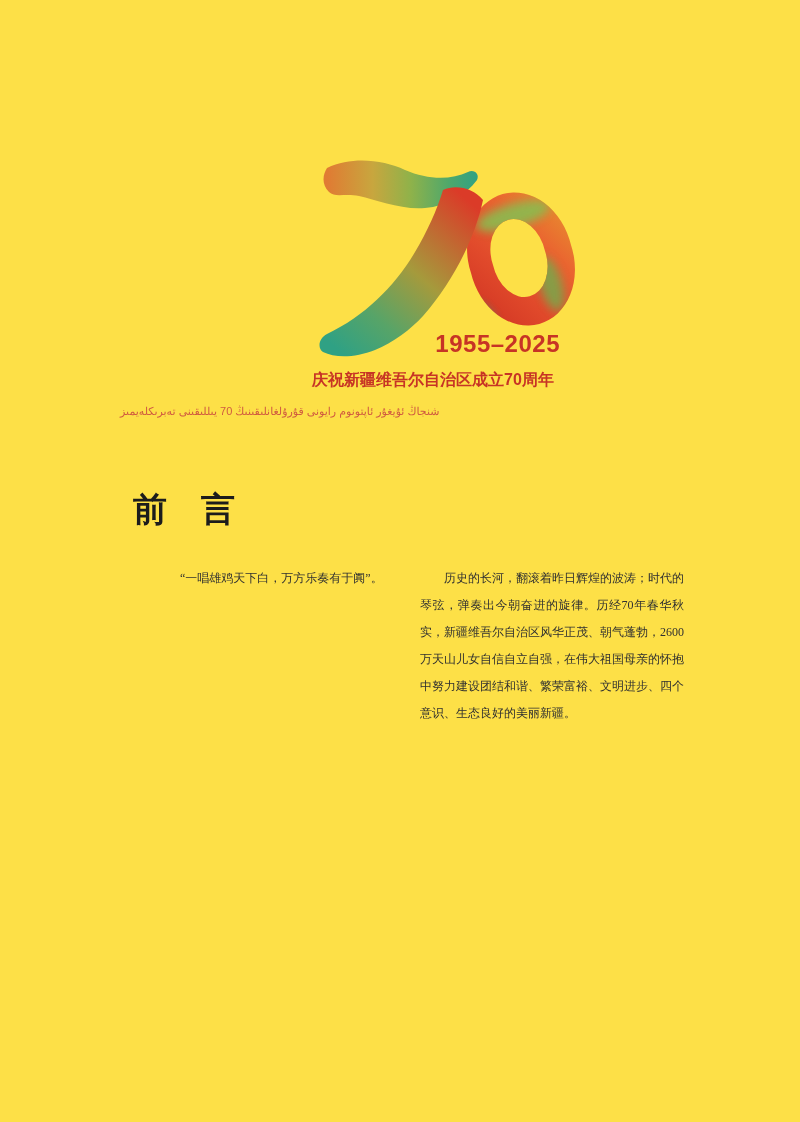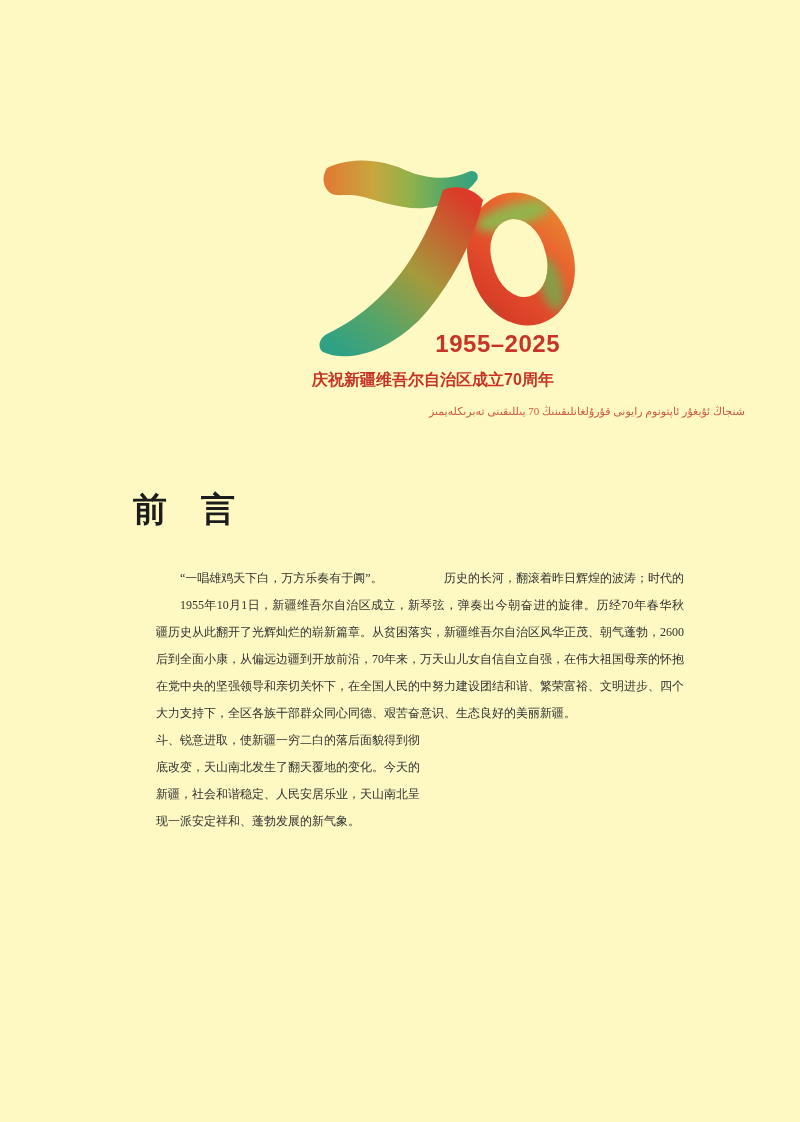--- a/index.html
+++ b/index.html
@@ -5,21 +5,21 @@
   html, body {
     margin: 0;
     padding: 0;
     background: #ffffff;
   }
   .page {
     position: relative;
     width: 800px;
     height: 1122px;
     margin: 0 auto;
-    background: #fef9c3;
+    background: #fde047;
     overflow: hidden;
     font-family: "Liberation Serif", "DejaVu Serif", serif;
   }
   .logo-wrap {
     position: absolute;
     left: 293px;
     top: 156px;
     width: 295px;
     height: 212px;
   }
@@ -43,26 +43,26 @@
     text-align: center;
     font-family: "Liberation Sans", "DejaVu Sans", sans-serif;
     font-weight: 700;
     font-size: 16px;
     letter-spacing: 0px;
     color: #c73425;
     white-space: nowrap;
   }
   .title-ug {
     position: absolute;
-    left: 145px;
+    left: 120px;
     top: 405px;
     width: 600px;
-    text-align: right;
+    text-align: left;
     direction: rtl;
-    font-family: Liberation Serif, serif;
+    font-family: Liberation Sans, sans-serif;
     font-size: 11px;
     color: #d05a40;
     white-space: nowrap;
   }
   .preface-heading {
     position: absolute;
     left: 133px;
     top: 487px;
     width: 600px;
     margin: 0;
@@ -165,20 +165,19 @@
 
   <div class="title-cn">庆祝新疆维吾尔自治区成立70周年</div>
 
   <div class="title-ug">شنجاڭ ئۇيغۇر ئاپتونوم رايونى قۇرۇلغانلىقىنىڭ 70 يىللىقىنى تەبرىكلەيمىز</div>
 
   <h1 class="preface-heading">前　言</h1>
 
   <div class="body-cols">
     <div class="col">
       <p>“一唱雄鸡天下白，万方乐奏有于阗”。</p>
-      <p>1955年10月1日，新疆维吾尔自治区成立，新疆历史从此翻开了光辉灿烂的崭新篇章。从贫困落后到全面小康，从偏远边疆到开放前沿，70年来，在党中央的坚强领导和亲切关怀下，在全国人民的大力支持下，全区各族干部群众同心同德、艰苦奋斗、锐意进取，使新疆一穷二白的落后面貌得到彻底改变，天山南北发生了翻天覆地的变化。今天的新疆，社会和谐稳定、人民安居乐业，天山南北呈现一派安定祥和、蓬勃发展的新气象。</p>
     </div>
     <div class="col">
       <p>历史的长河，翻滚着昨日辉煌的波涛；时代的琴弦，弹奏出今朝奋进的旋律。历经70年春华秋实，新疆维吾尔自治区风华正茂、朝气蓬勃，2600万天山儿女自信自立自强，在伟大祖国母亲的怀抱中努力建设团结和谐、繁荣富裕、文明进步、四个意识、生态良好的美丽新疆。</p>
     </div>
   </div>
 
 </div>
 
 </body></html>

